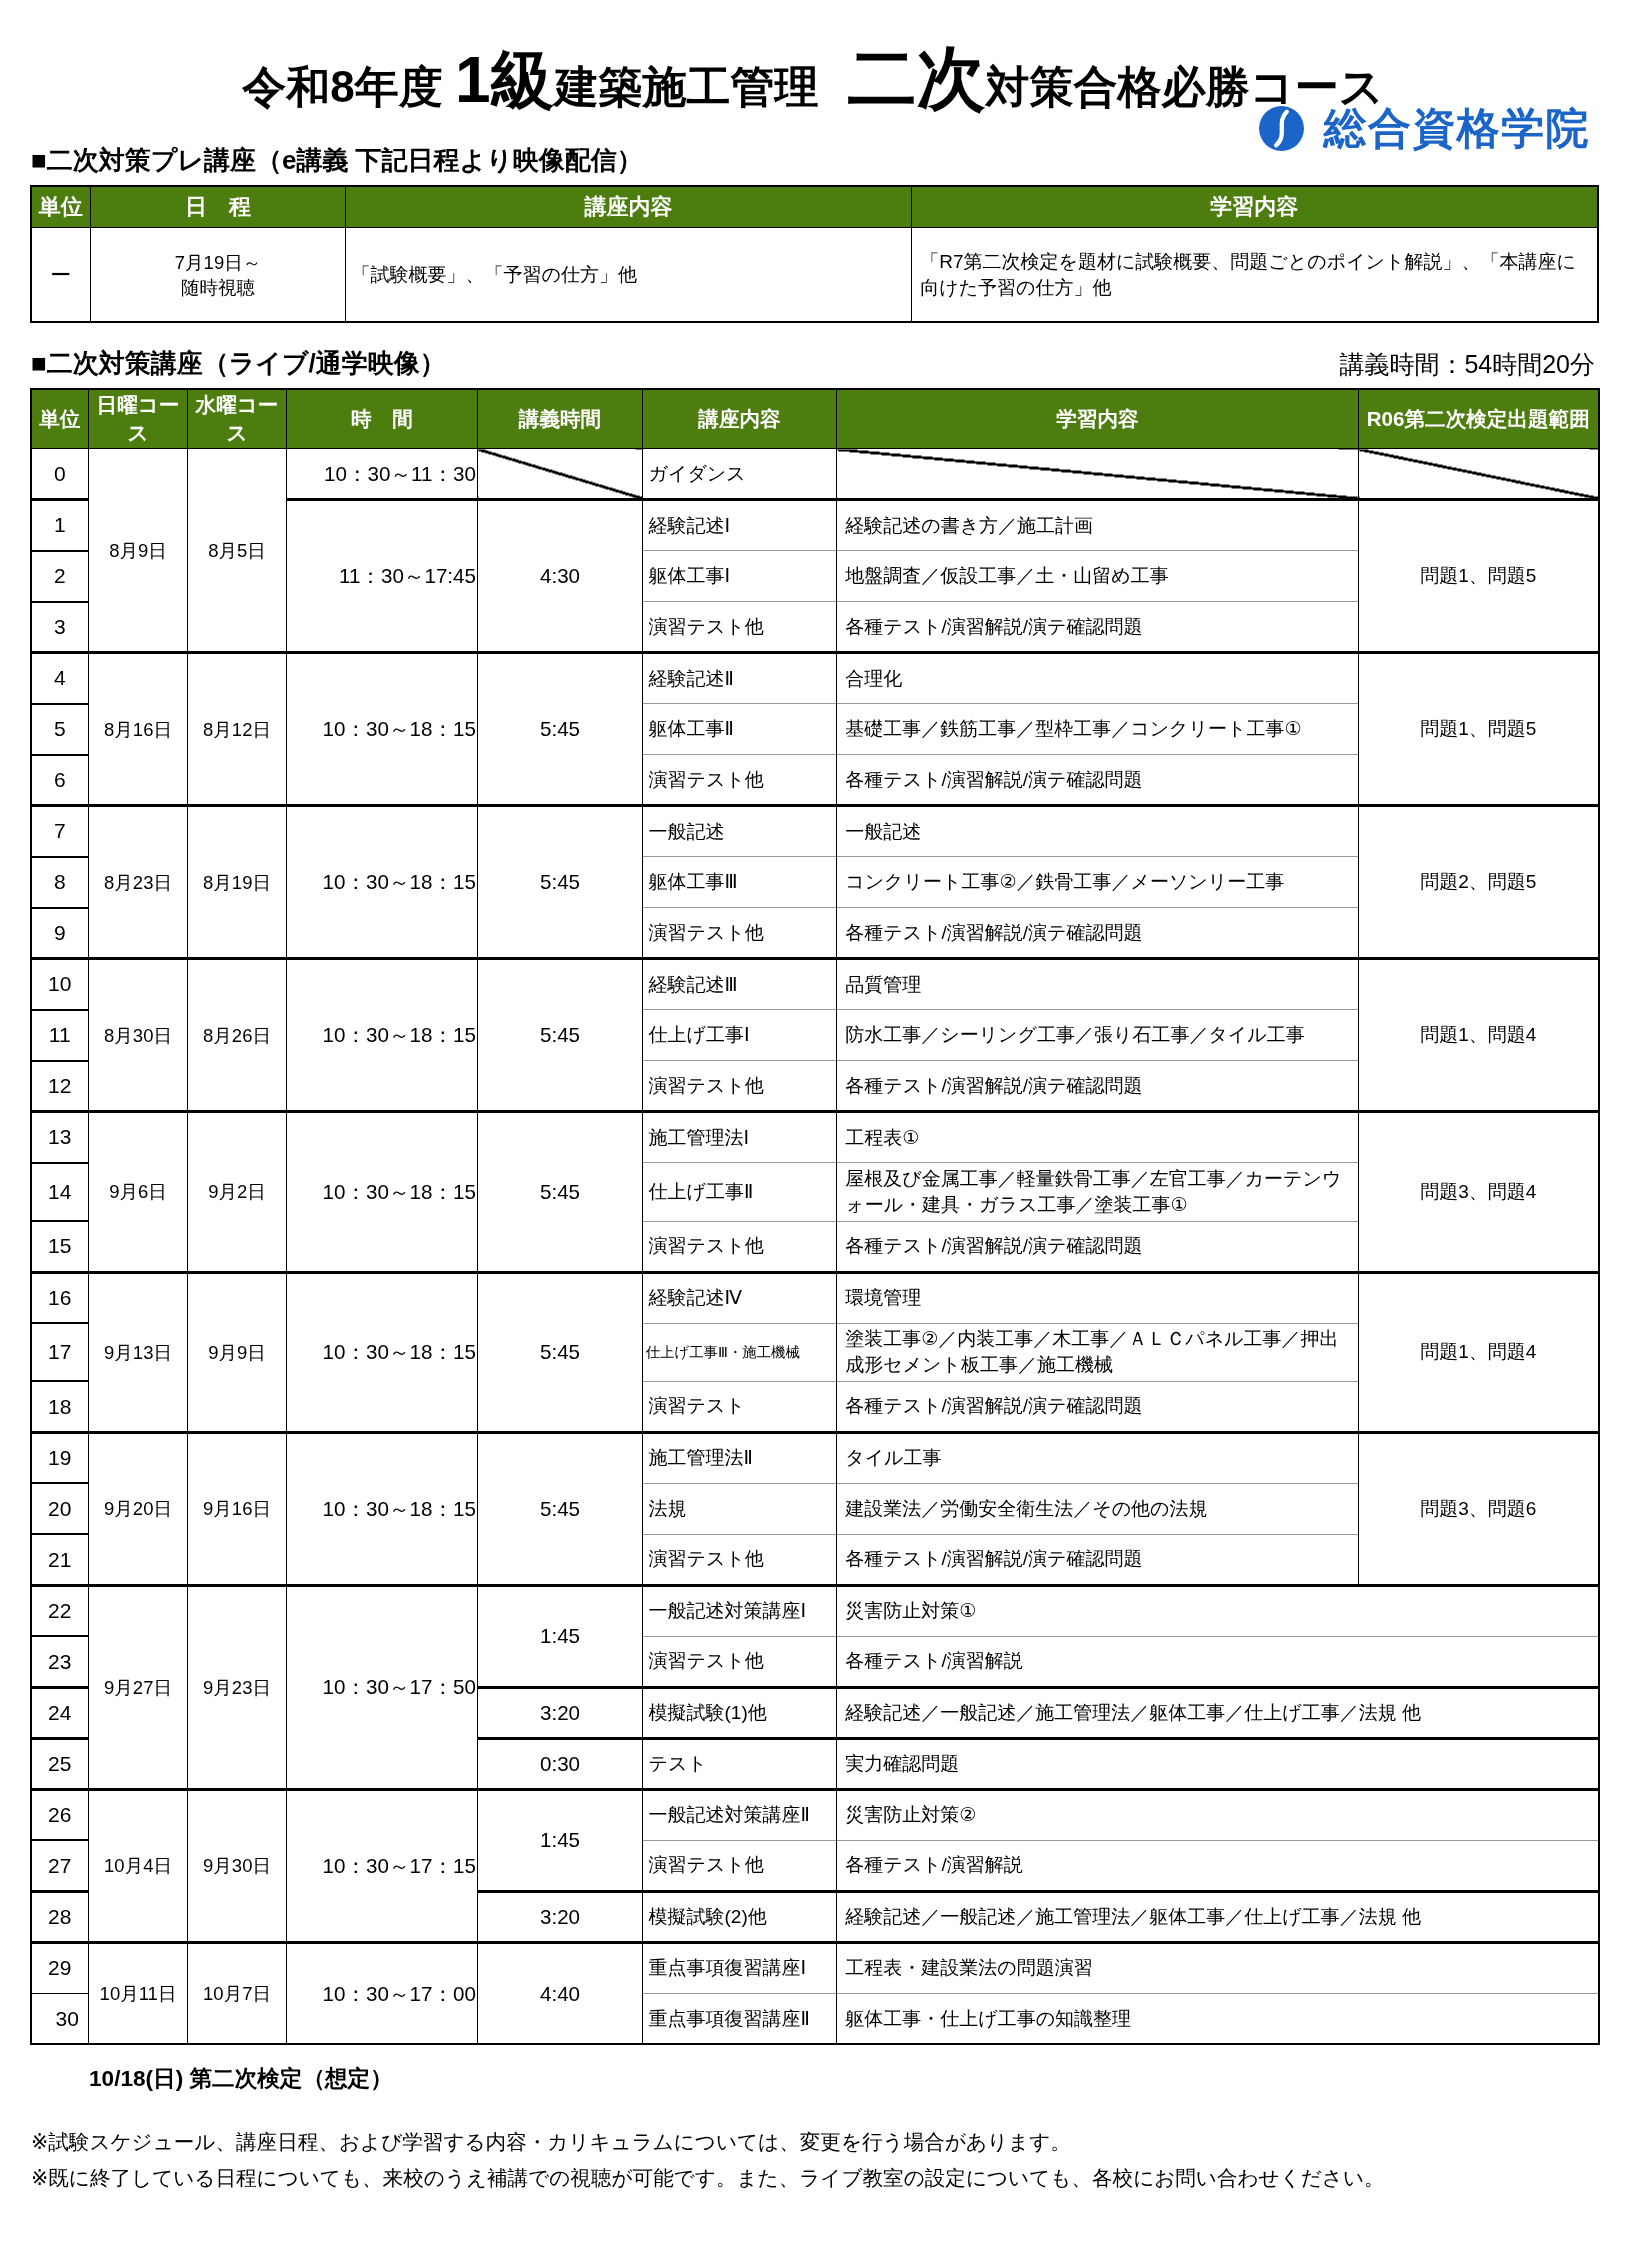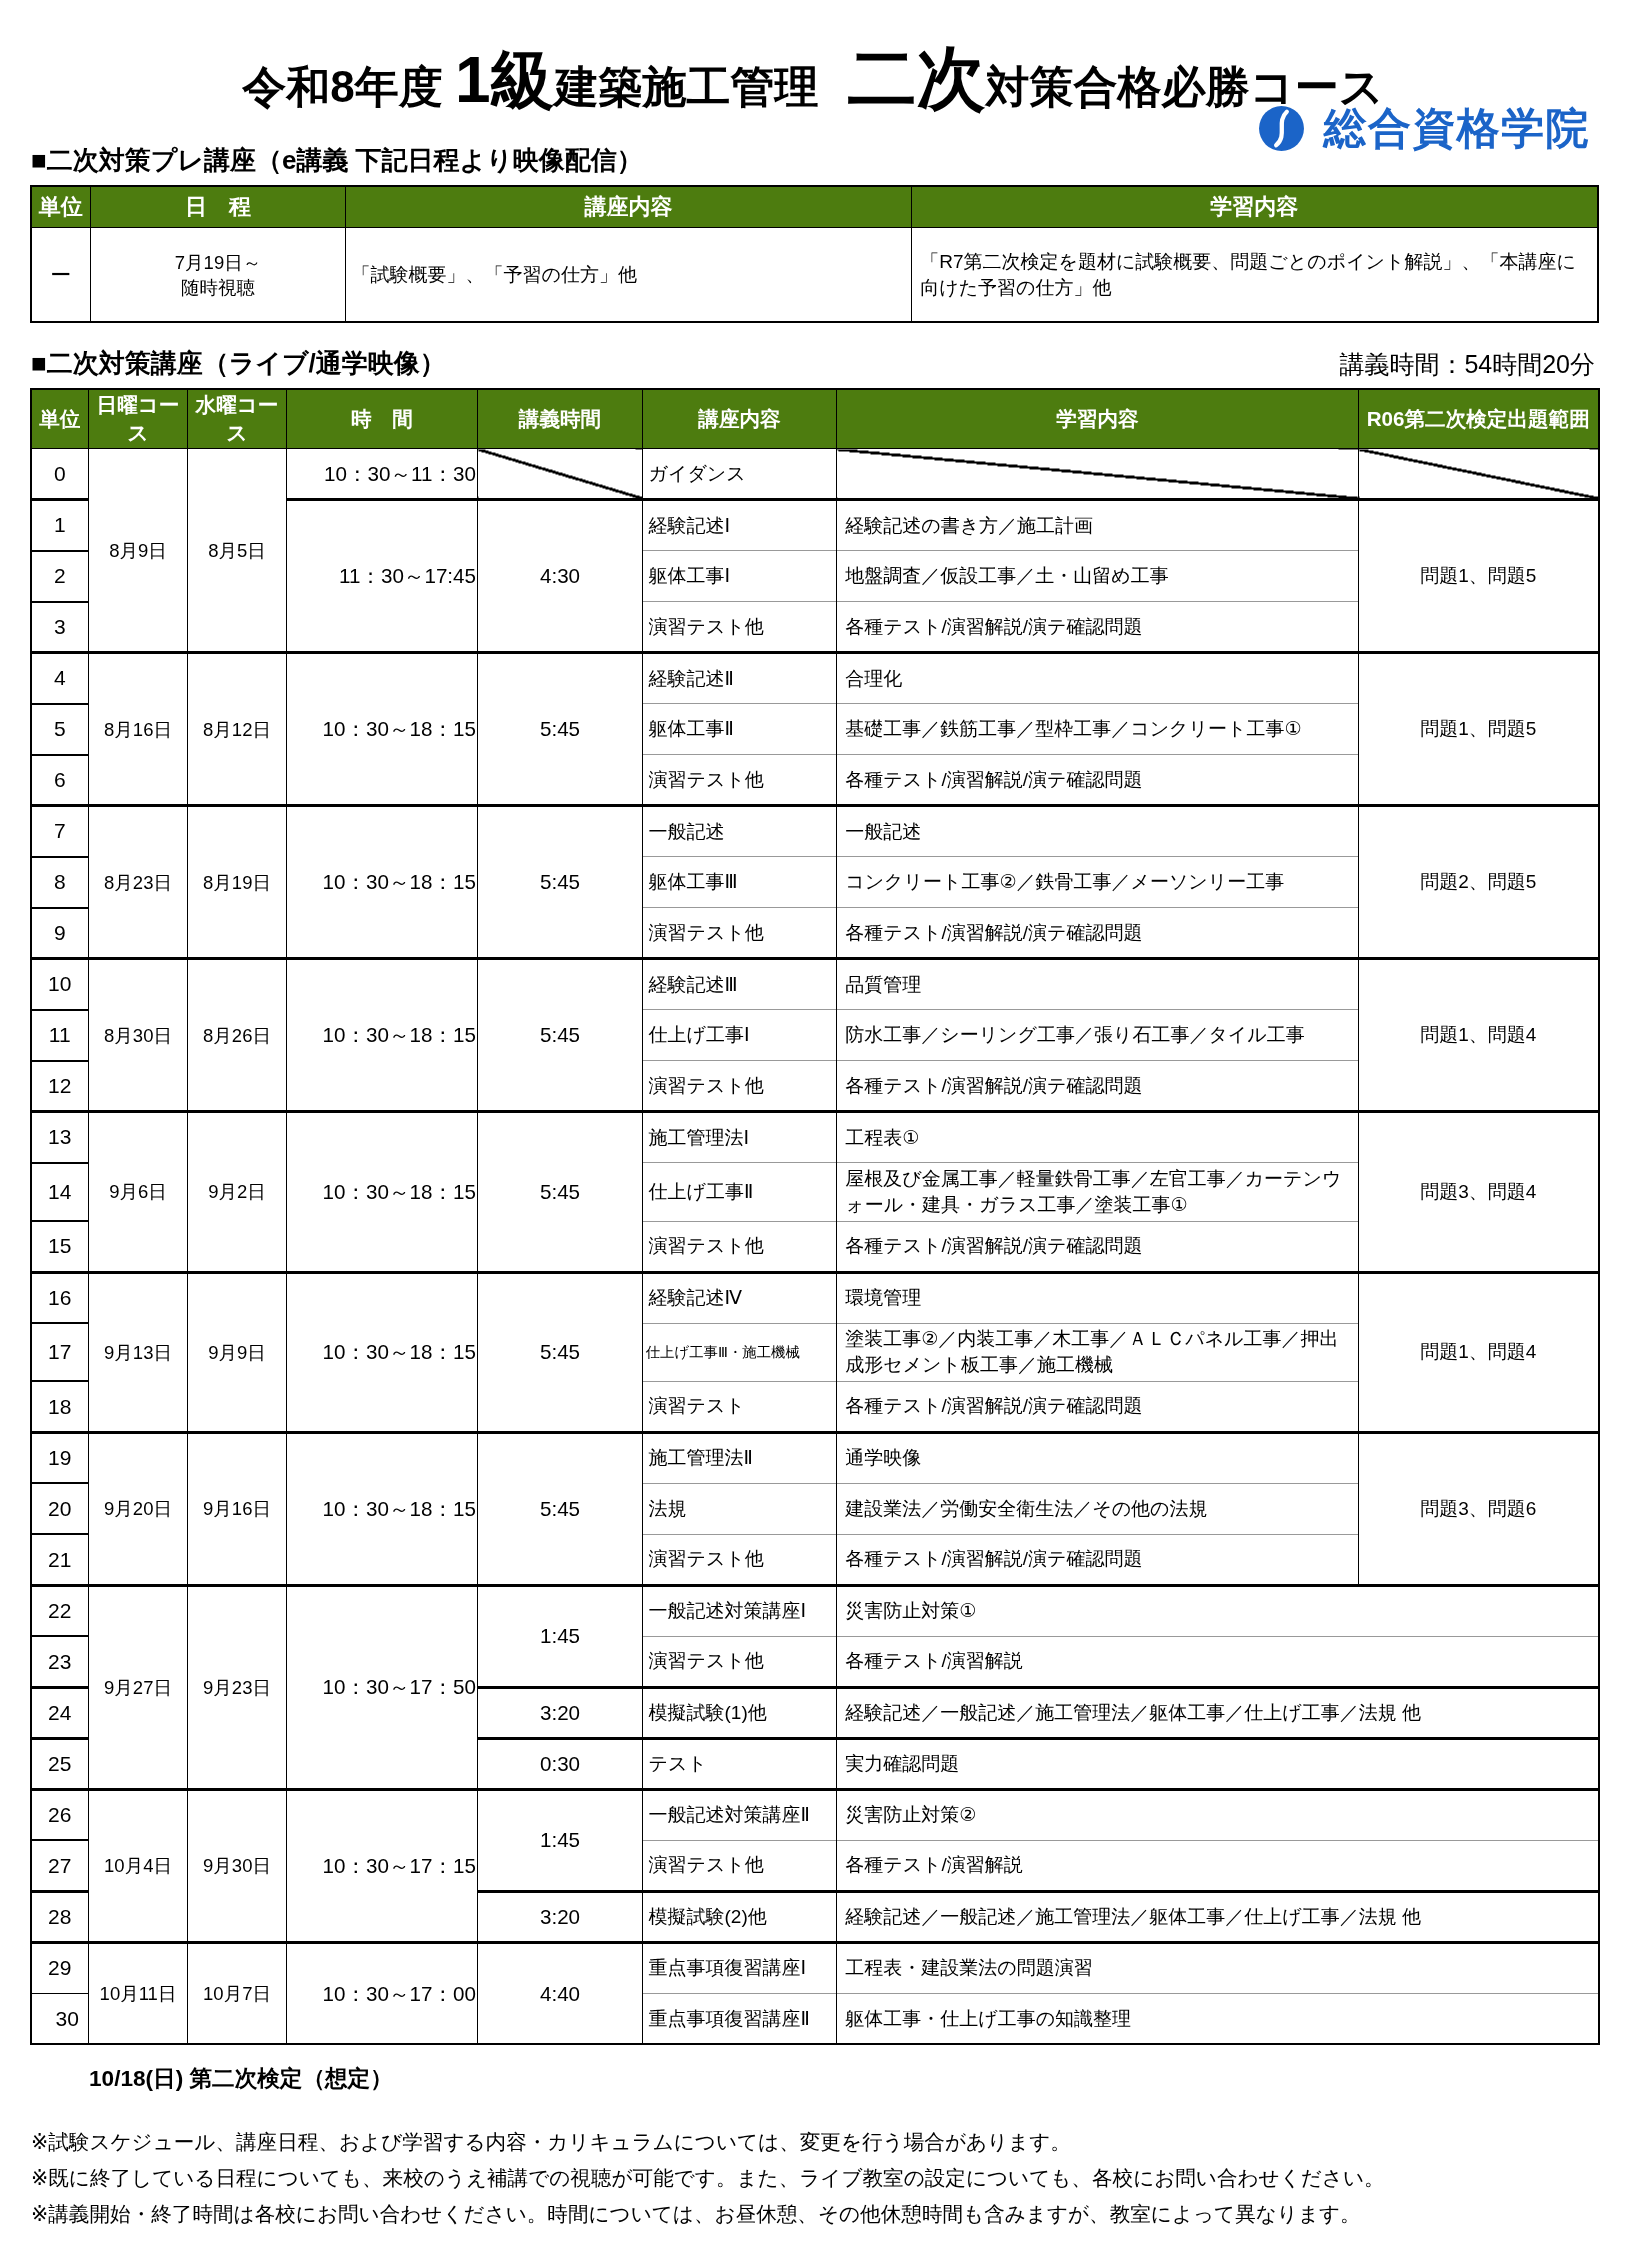--- a/index.html
+++ b/index.html
@@ -263,21 +263,21 @@
     <td class="study-cell st">各種テスト/演習解説/演テ確認問題</td>
   </tr>
 
   <tr>
     <td class="unit-cell tt">19</td>
     <td class="date-cell tt" rowspan="3">9月20日</td>
     <td class="date-cell tt" rowspan="3">9月16日</td>
     <td class="time-cell tt" rowspan="3">10：30～18：15</td>
     <td class="dur-cell tt" rowspan="3">5:45</td>
     <td class="course-cell tt">施工管理法Ⅱ</td>
-    <td class="study-cell tt">通学映像</td>
+    <td class="study-cell tt">タイル工事</td>
     <td class="range-cell tt" rowspan="3">問題3、問題6</td>
   </tr>
   <tr>
     <td class="unit-cell ut">20</td>
     <td class="course-cell st">法規</td>
     <td class="study-cell st">建設業法／労働安全衛生法／その他の法規</td>
   </tr>
   <tr>
     <td class="unit-cell ut">21</td>
     <td class="course-cell st">演習テスト他</td>
@@ -347,15 +347,14 @@
     <td class="study-cell st" colspan="2">躯体工事・仕上げ工事の知識整理</td>
   </tr>
 </tbody>
   </table>
 
 <div class="exam-note">10/18(日) 第二次検定（想定）</div>
 
 <div class="notes">
   <div>※試験スケジュール、講座日程、および学習する内容・カリキュラムについては、変更を行う場合があります。</div>
   <div>※既に終了している日程についても、来校のうえ補講での視聴が可能です。また、ライブ教室の設定についても、各校にお問い合わせください。</div>
-  <div>※講義開始・終了時間は各校にお問い合わせください。時間については、お昼休憩、その他休憩時間も含みますが、教室によって異なります。</div>
 </div>
 
 
 </body></html>

